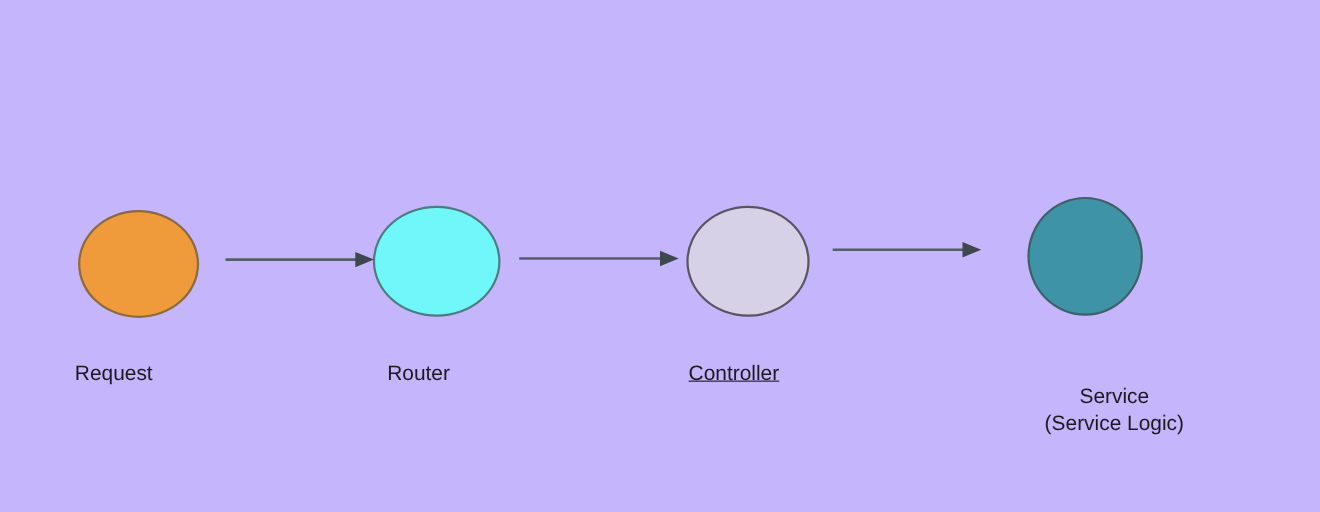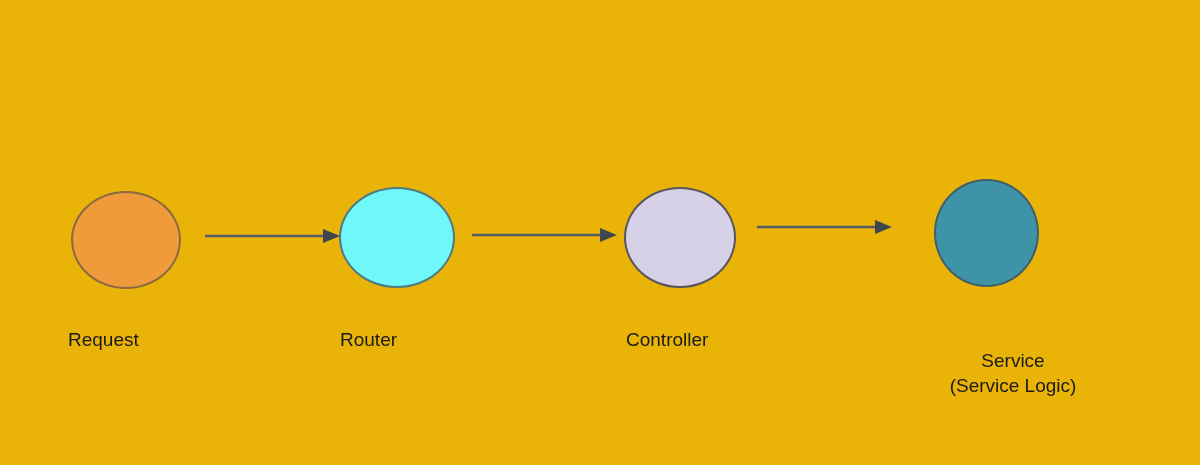--- a/index.html
+++ b/index.html
@@ -4,21 +4,21 @@
 <style>
   html, body {
     margin: 0;
     padding: 0;
     background: #ffffff;
   }
   #canvas {
     position: relative;
     width: 1200px;
     height: 465px;
-    background: #eab308;
+    background: #c4b5fd;
     overflow: hidden;
     font-family: "Liberation Sans", sans-serif;
   }
   .node {
     position: absolute;
     border-radius: 50%;
     box-sizing: border-box;
   }
   .node-request {
     left: 71px;  top: 191px;  width: 110px; height: 98px;
@@ -51,22 +51,22 @@
   .edge-3 { left: 757px; top: 216px; width: 135px; }
 
   .label {
     position: absolute;
     color: #1b1b1b;
     font-size: 19px;
     line-height: 25px;
     white-space: nowrap;
   }
   .label-request    { left: 68px;  top: 327px; text-align: left; }
-  .label-router     { left: 340px; top: 327px; text-align: center; }
-  .label-controller { left: 626px; top: 327px; text-align: left; }
+  .label-router     { left: 352px; top: 327px; text-align: center; }
+  .label-controller { left: 626px; top: 327px; text-align: left; text-decoration: underline; }
   .label-service    { left: 922px; top: 327px; width: 182px; text-align: center; margin-top: 21px; }
   .label .line2 { display: block; }
 </style>
 </head>
 <body>
 
 <div id="canvas">
 
   <div class="node node-request"></div>
 

